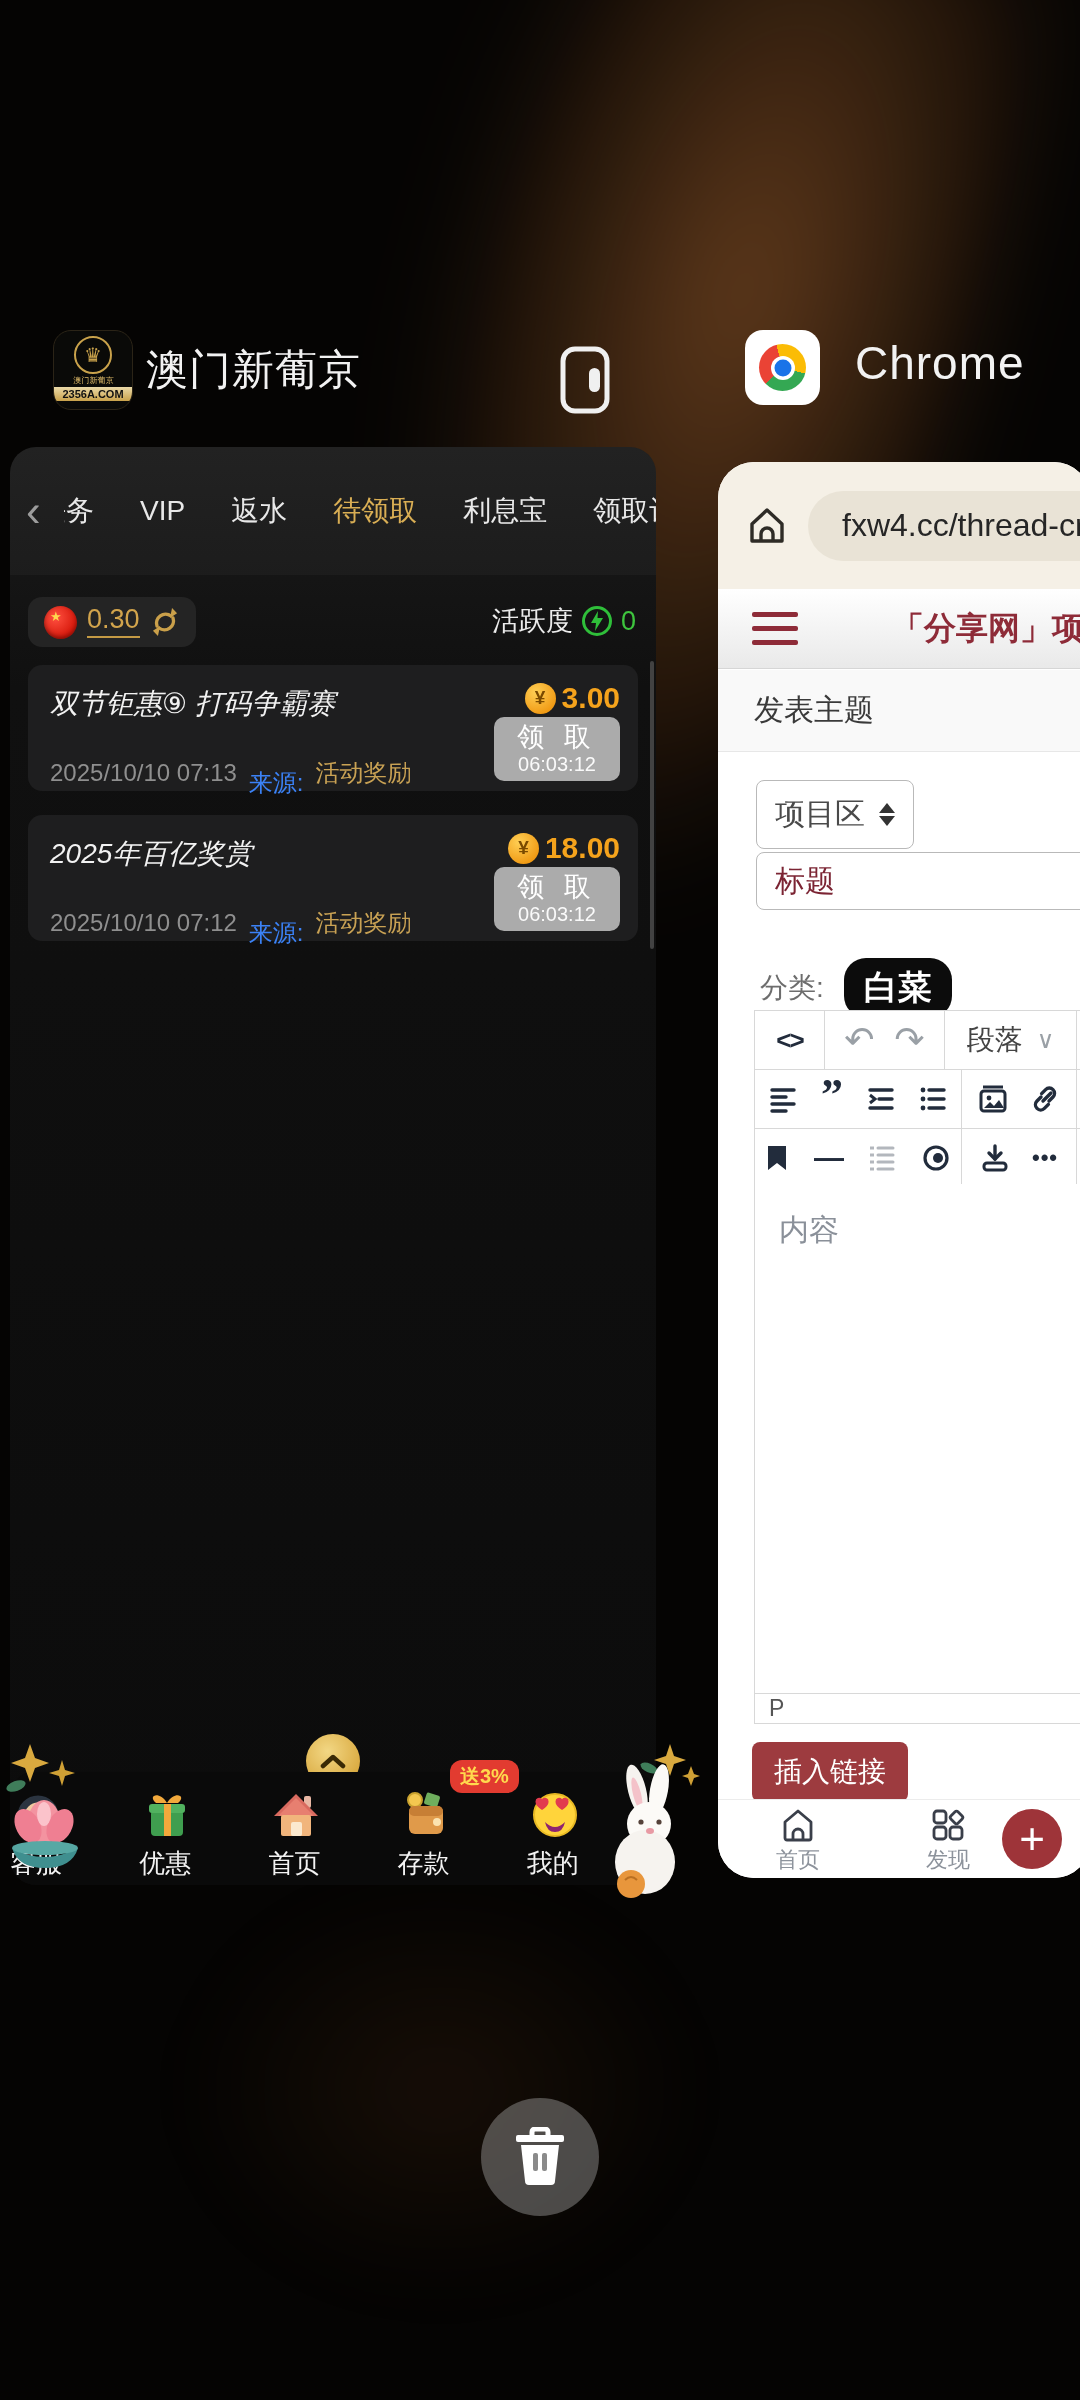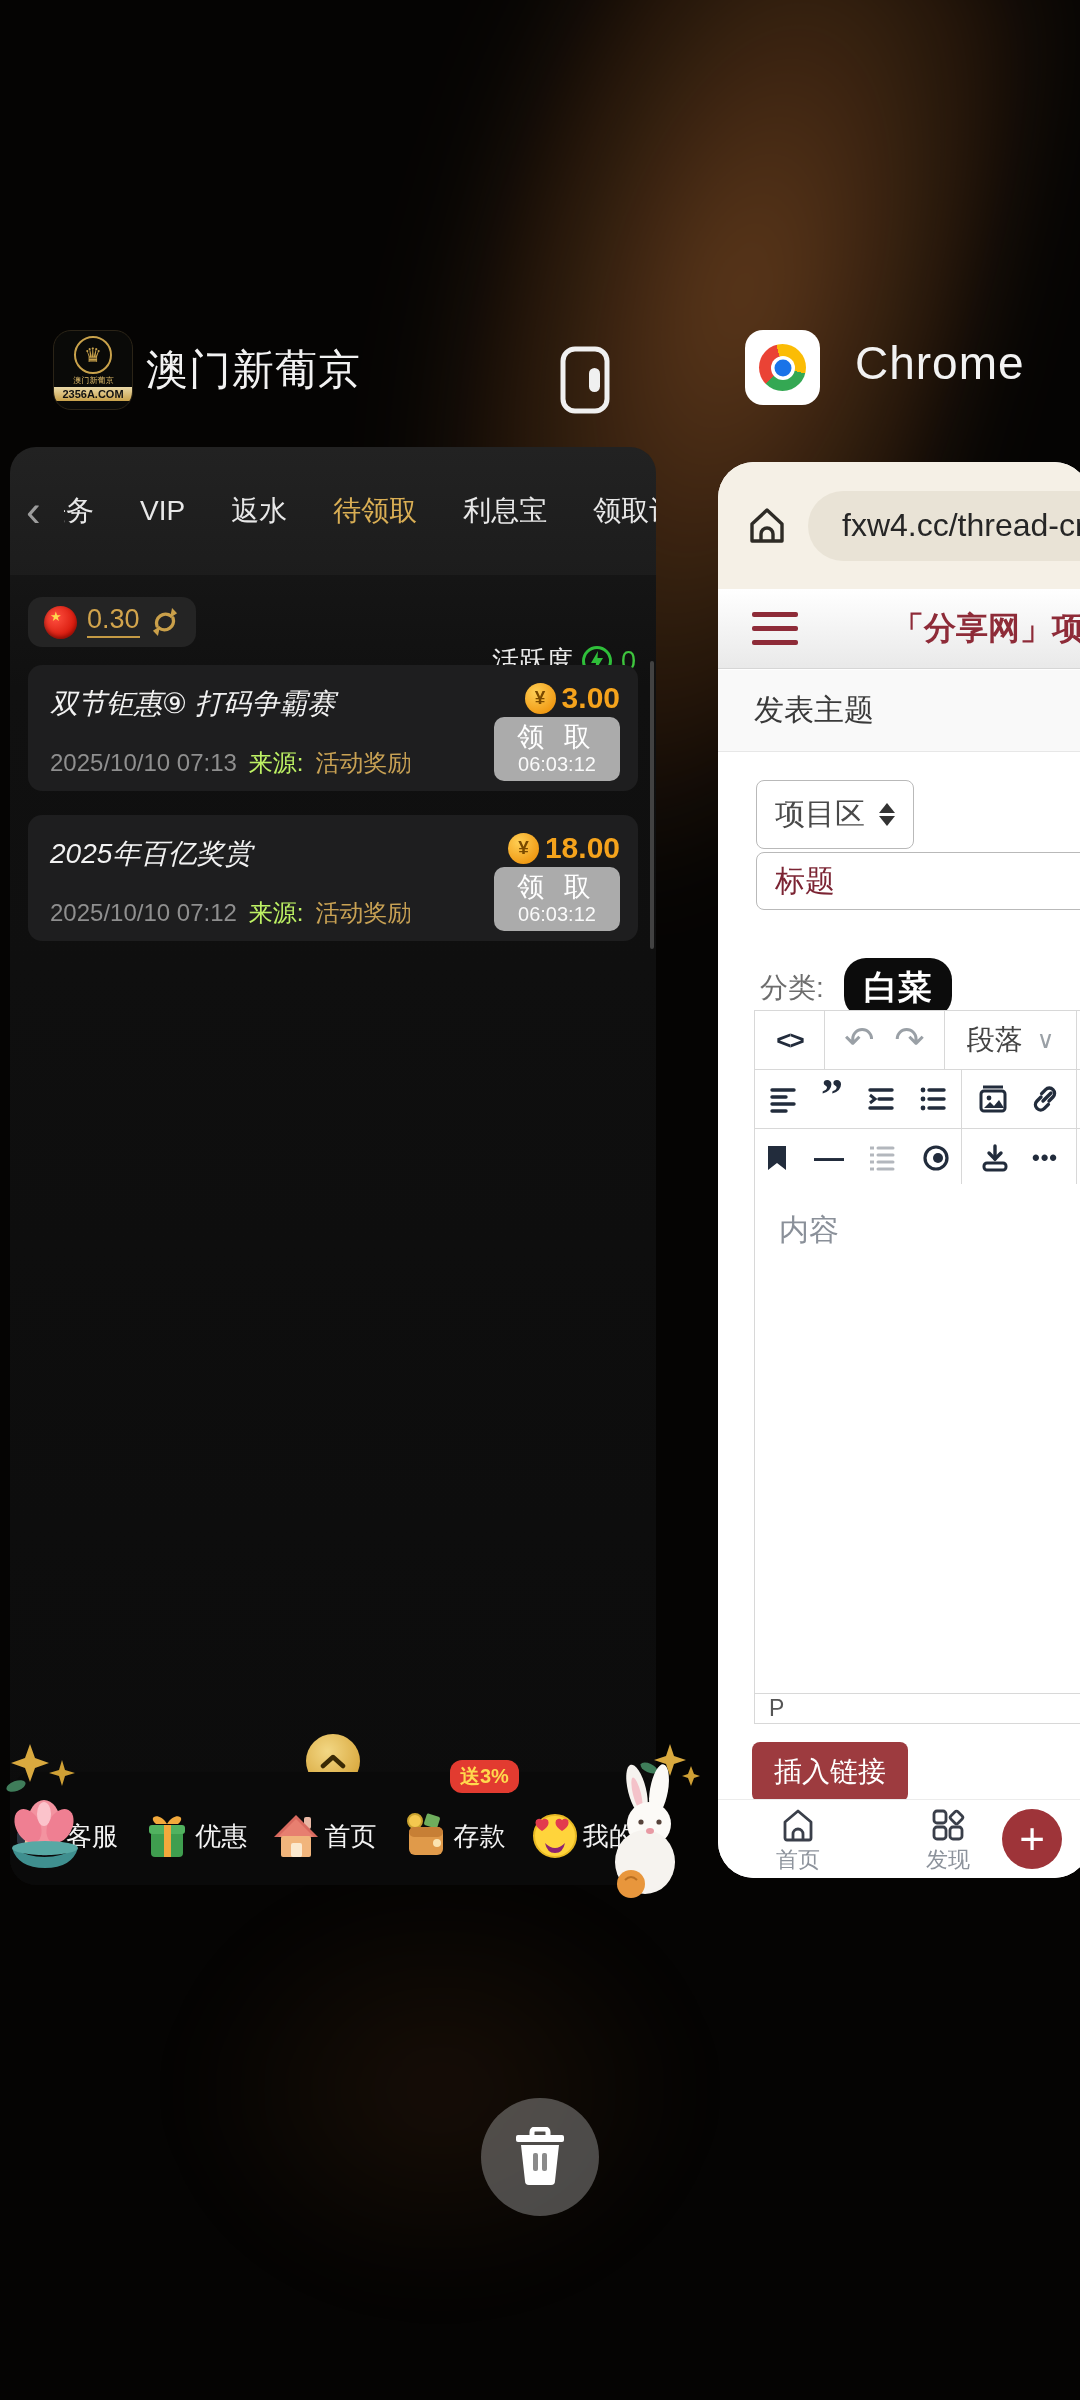--- a/index.html
+++ b/index.html
@@ -39,43 +39,43 @@
   .tabswrap{flex:1;overflow:hidden;display:flex;align-items:center;gap:46px;white-space:nowrap;}
   .tab{font-size:28px;color:#e8e8e8;position:relative;flex:0 0 auto;}
   .tab.first{margin-left:-26px;}
   .tab.active{color:#d9ae54;}
   .pointspill{position:absolute;left:18px;top:150px;height:50px;padding:0 16px;background:#242424;border-radius:14px;
       display:flex;align-items:center;gap:10px;}
   .flag{width:33px;height:33px;border-radius:50%;background:radial-gradient(circle at 35% 35%,#ff5040,#d6180b 70%);
       position:relative;box-shadow:inset 0 -2px 4px rgba(0,0,0,.4);}
   .flag s{position:absolute;left:6px;top:3px;color:#ffd84d;font-size:13px;text-decoration:none;}
   .pval{font-size:27px;color:#d2a44c;border-bottom:2px solid #c49a44;padding-bottom:3px;line-height:1;}
-  .actwrap{position:absolute;right:20px;top:156px;display:flex;align-items:center;gap:8px;margin-top:40px;}
+  .actwrap{position:absolute;right:20px;top:156px;display:flex;align-items:center;gap:8px;}
   .actlabel{font-size:27px;color:#ececec;}
   .actval{font-size:27px;color:#3ec53e;}
   .reward{position:absolute;left:18px;width:610px;height:126px;background:#1e1e1f;border-radius:14px;}
   .rtitle{position:absolute;left:22px;top:20px;font-size:28px;color:#f2f2f2;font-weight:500;font-style:italic;}
   .ramt{position:absolute;right:18px;top:16px;display:flex;align-items:center;gap:6px;}
   .coin{width:31px;height:31px;border-radius:50%;background:radial-gradient(circle at 35% 30%,#ffcf55,#f09a14 75%);
       display:flex;align-items:center;justify-content:center;font-size:19px;font-weight:bold;color:#7a4a00;}
   .amt{font-size:30px;font-weight:bold;color:#f5a31c;}
   .rmeta{position:absolute;left:22px;top:82px;display:flex;align-items:center;gap:12px;font-size:24px;}
   .rdate{color:#8f8f8f;}
-  .rsrcl{color:#bef264;}
+  .rsrcl{color:#3b82f6;margin-top:20px;}
   .rsrc{color:#c9a254;}
   .claim{position:absolute;right:18px;top:52px;width:126px;height:64px;border-radius:10px;background:#ababab;
       display:flex;flex-direction:column;align-items:center;justify-content:center;line-height:1.15;}
   .claim .c1{font-size:27px;color:#fff;letter-spacing:6px;}
   .claim .c2{font-size:20px;color:#fafafa;}
   .lscroll{position:absolute;right:2px;top:214px;width:4px;height:288px;background:#424242;border-radius:2px;}
   .upcirc{position:absolute;left:296px;top:1287px;width:54px;height:54px;border-radius:50%;
       background:radial-gradient(circle at 40% 32%,#f2d784,#d9a93f 75%);display:flex;align-items:center;justify-content:center;}
   .navbar{position:absolute;left:0;bottom:0;width:100%;height:113px;background:#0a0a0a;
       border-radius:24px 24px 26px 26px;display:flex;}
-  .navit{flex:1;display:flex;align-items:center;justify-content:flex-start;padding-top:14px;position:relative;}
+  .navit{flex:1;display:flex;flex-direction:column;justify-content:flex-start;padding-top:14px;position:relative;}
   .navlbl{font-size:26px;color:#f3f3f3;margin-top:2px;}
   .badge3{position:absolute;top:-12px;right:8px;background:#e23b30;color:#ffd94d;font-size:20px;font-weight:bold;
       border-radius:12px;padding:3px 10px;white-space:nowrap;}
 
   
   .card-chrome{left:718px;top:462px;width:372px;height:1416px;border-radius:36px;overflow:hidden;background:#fff;}
   .creambar{position:absolute;left:0;top:0;width:100%;height:127px;background:#f5f0e6;
       display:flex;align-items:center;padding-left:28px;box-sizing:border-box;}
   .urlpill{margin-left:20px;height:70px;flex:1;margin-right:-24px;background:#e9e3d6;border-radius:35px;
       display:flex;align-items:center;padding:0 20px;gap:14px;overflow:hidden;}

